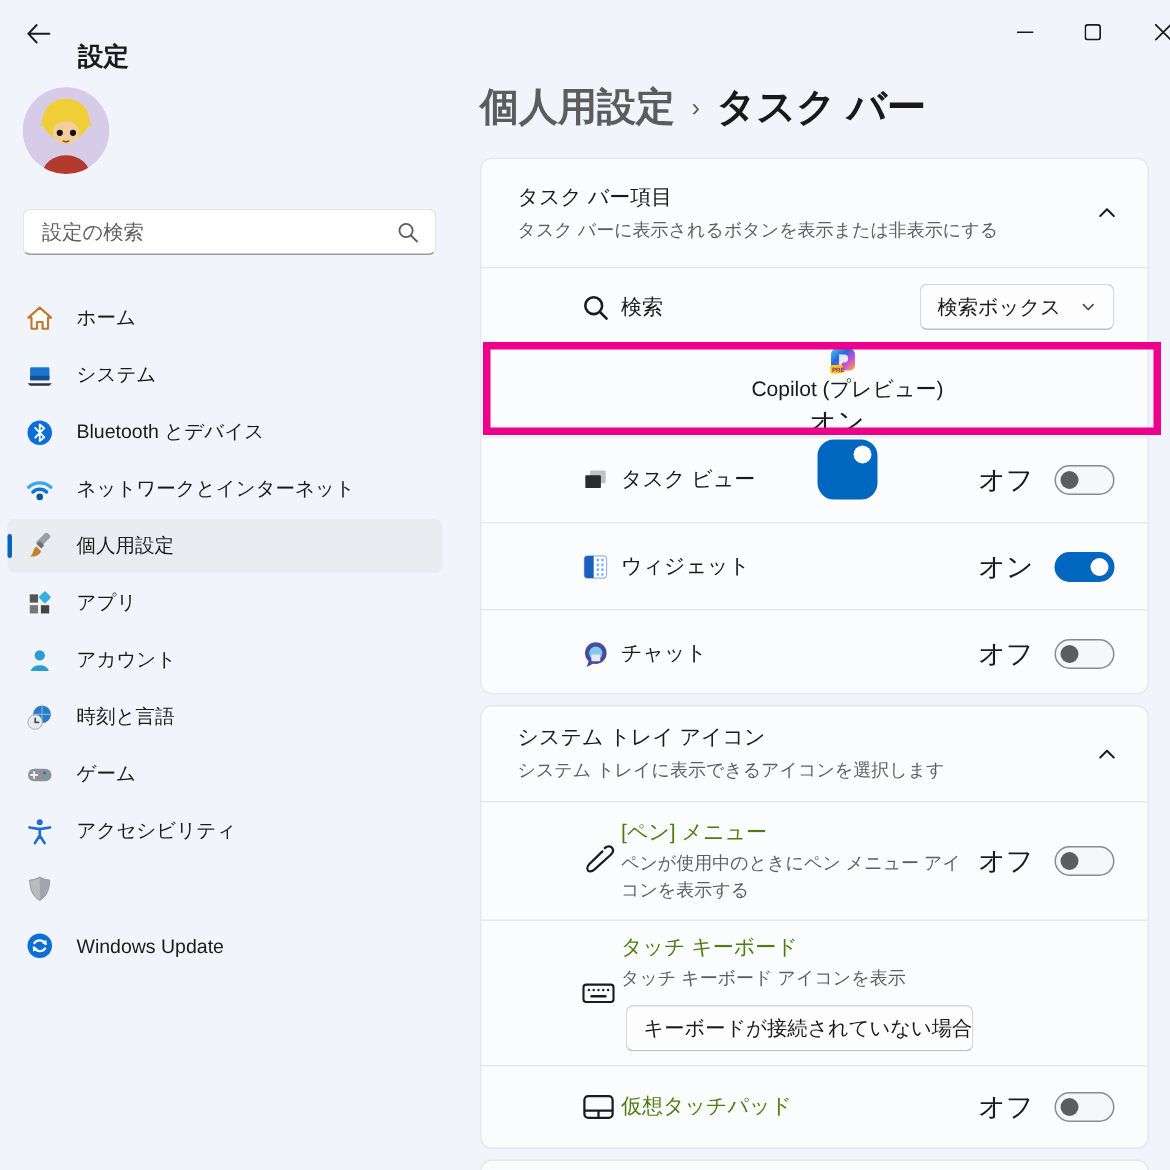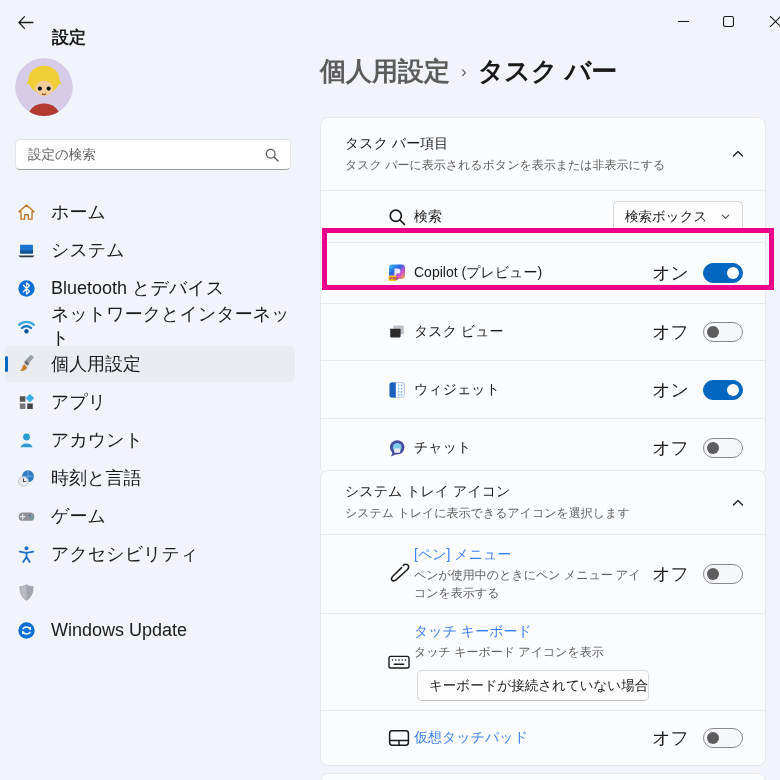--- a/index.html
+++ b/index.html
@@ -27,52 +27,52 @@
   .avatar{position:absolute;left:15px;top:14px;width:58px;height:58px;border-radius:50%;overflow:hidden;}
   .search-box{position:absolute;left:15px;top:95px;width:276px;height:31px;box-sizing:border-box;
     background:#FFFFFF;border:1px solid #E5E5E5;border-bottom:1px solid #9a9a9a;border-radius:5px;
     display:flex;align-items:center;}
   .search-box input{flex:1;border:0;outline:none;background:transparent;margin-left:10px;
     font-size:13.5px;color:#1b1b1b;font-family:inherit;}
   .search-box input::placeholder{color:#616161;opacity:1;}
   .search-glass{width:16px;height:16px;margin-right:10px;}
   .nav{position:absolute;left:5px;right:10px;top:148px;}
   .nav-item{height:36px;margin:2px 0;border-radius:5px;display:flex;align-items:center;
-    padding-left:12px;gap:15px;font-size:18px;cursor:pointer;position:relative;}
+    padding-left:12px;gap:15px;font-size:13px;cursor:pointer;position:relative;}
   .nav-item.selected{background:#E9ECF1;}
   .nav-item.selected::before{content:'';position:absolute;left:0;top:10px;width:3px;height:16px;
     border-radius:3px;background:var(--accent);}
   .nav-icon{width:19px;height:19px;flex:0 0 19px;}
 
   
   .main{position:absolute;left:320px;top:44px;right:0;bottom:0;}
   .breadcrumb{position:absolute;left:0;top:10px;font-size:26px;font-weight:600;white-space:nowrap;}
   .crumb-parent{color:#5c5c5c;cursor:pointer;}
   .crumb-sep{color:#5c5c5c;font-size:17px;margin:0 11px;vertical-align:3px;font-weight:400;}
   .crumb-current{color:#191919;}
 
   .card{position:absolute;left:0;width:446px;box-sizing:border-box;background:#FBFCFE;
     border:1px solid #E5E8ED;border-radius:8px;overflow:hidden;}
-  .card1{top:73px;height:358px;}
+  .card1{top:61px;height:358px;}
   .card2{top:426px;height:296px;}
   .card3{top:729px;height:24px;border-radius:8px;}
 
   .exp-header{display:flex;align-items:center;padding:0 20px 0 24px;cursor:pointer;}
   .exp-header .htext{flex:1;min-width:0;}
   .sec-title{font-size:14px;color:#1b1b1b;}
   .sec-sub{font-size:12px;color:#5f5f5f;margin-top:4px;}
   .chevron{width:14px;height:14px;flex:0 0 14px;cursor:pointer;}
 
   .item-row{display:flex;align-items:center;border-top:1px solid #E9E9E9;
     padding:0 22px 0 66px;box-sizing:border-box;position:relative;}
   .row-icon{width:20px;height:20px;flex:0 0 20px;margin-right:7px;}
   .row-icon.big{width:24px;height:24px;flex:0 0 24px;margin-right:3px;}
   .row-label{font-size:14px;flex:1;min-width:0;}
   .row-text{flex:1;min-width:0;}
-  .row-title{font-size:14px;color:#3b82f6;}
+  .row-title{font-size:14px;color:#4d7c0f;}
   .row-desc{font-size:12px;color:#5f5f5f;margin-top:3px;line-height:1.45;max-width:258px;}
   .state-label{font-size:18px;color:#1b1b1b;margin-right:14px;white-space:nowrap;}
 
   .toggle{width:40px;height:20px;border-radius:11px;position:relative;box-sizing:border-box;
     cursor:pointer;flex:0 0 40px;}
   .toggle.on{background:var(--accent);border:1px solid var(--accent);}
   .toggle.on .knob{position:absolute;right:3px;top:3px;width:12px;height:12px;border-radius:50%;background:#fff;}
   .toggle.off{background:#F5F7FA;border:1px solid #8a8a8a;}
   .toggle.off .knob{position:absolute;left:3px;top:3px;width:12px;height:12px;border-radius:50%;background:#5d5d5d;}
 
@@ -292,21 +292,21 @@
       <div class="dropdown" style="width:130px;">
         <span class="dd-label" style="flex:1;">検索ボックス</span>
         <span class="dd-chev">
             <svg width="100%" height="100%" viewBox="0 0 12 12">
               <path d="M2.5 4.5 L6 8 L9.5 4.5" stroke="#4a4a4a" stroke-width="1.2" fill="none" stroke-linecap="round" stroke-linejoin="round"></path>
             </svg>
           </span>
       </div>
     </div>
 
-    <div class="item-row" style="height:61px;">
+    <div class="item-row" style="height:61px;flex-direction:column;">
       <span class="row-icon">
           <svg width="100%" height="100%" viewBox="0 0 20 20">
             <defs>
               <linearGradient id="cpg" x1="0" y1="0" x2="1" y2="1">
                 <stop offset="0" stop-color="#45C4F5"></stop>
                 <stop offset="0.38" stop-color="#2368DE"></stop>
                 <stop offset="0.68" stop-color="#D44FD4"></stop>
                 <stop offset="1" stop-color="#F2B822"></stop>
               </linearGradient>
             </defs>

